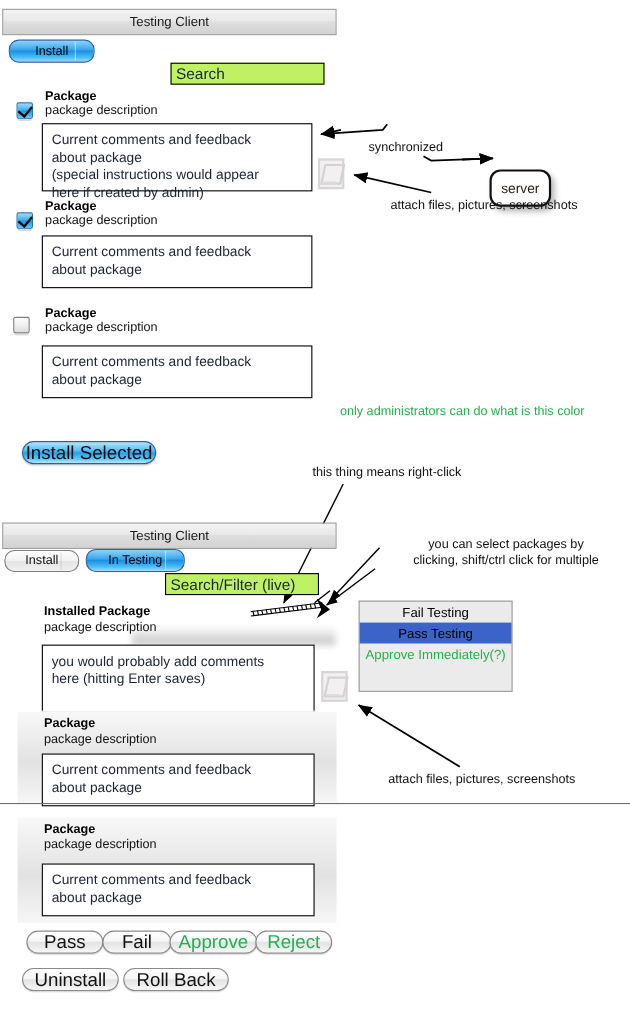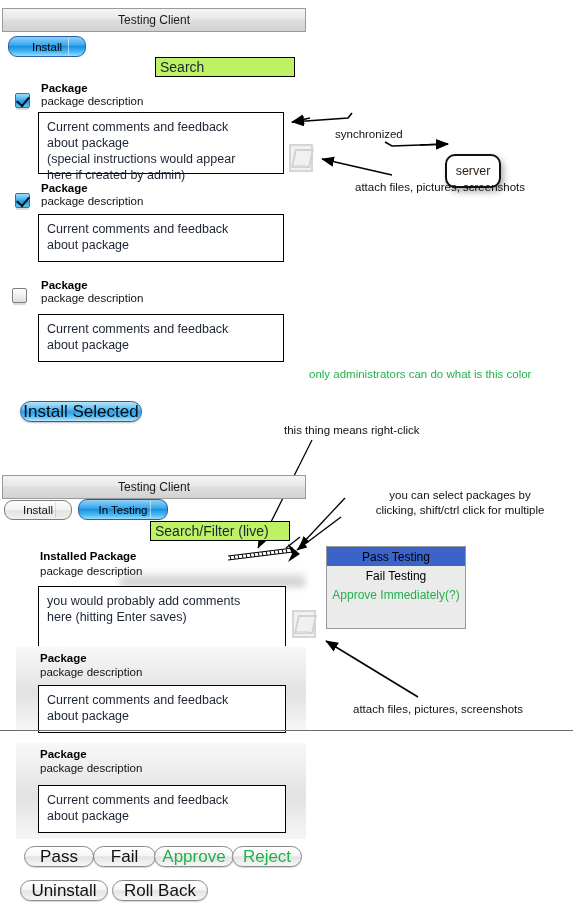--- a/index.html
+++ b/index.html
@@ -271,25 +271,25 @@
 <div class="cbox" style="left:38px;top:586px;width:248px;height:62px;">you would probably add comments
 here (hitting Enter saves)</div>
 
 <div class="attach" style="left:292px;top:610px;">
   <span class="paper"></span>
   <span class="pencil"></span>
   <span class="line" style="top:21px;"></span>
 </div>
 
 <div class="menu" style="left:326px;top:546px;width:140px;height:83px;">
+  <div class="mi">
+    <span>Fail Testing</span>
+  </div>
   <div class="mi hl">
     <span>Pass Testing</span>
-  </div>
-  <div class="mi">
-    <span>Fail Testing</span>
   </div>
   <div class="mi green">
     <span>Approve Immediately(?)</span>
   </div>
 </div>
 
 <div class="row-sel" style="left:16px;top:646px;width:290px;height:83px;"></div>
 <div class="pkg-title" style="left:40px;top:652px;">Package</div>
 <div class="pkg-desc" style="left:40px;top:666px;">package description</div>
 <div class="cbox" style="left:38px;top:685px;width:248px;height:48px;">Current comments and feedback

